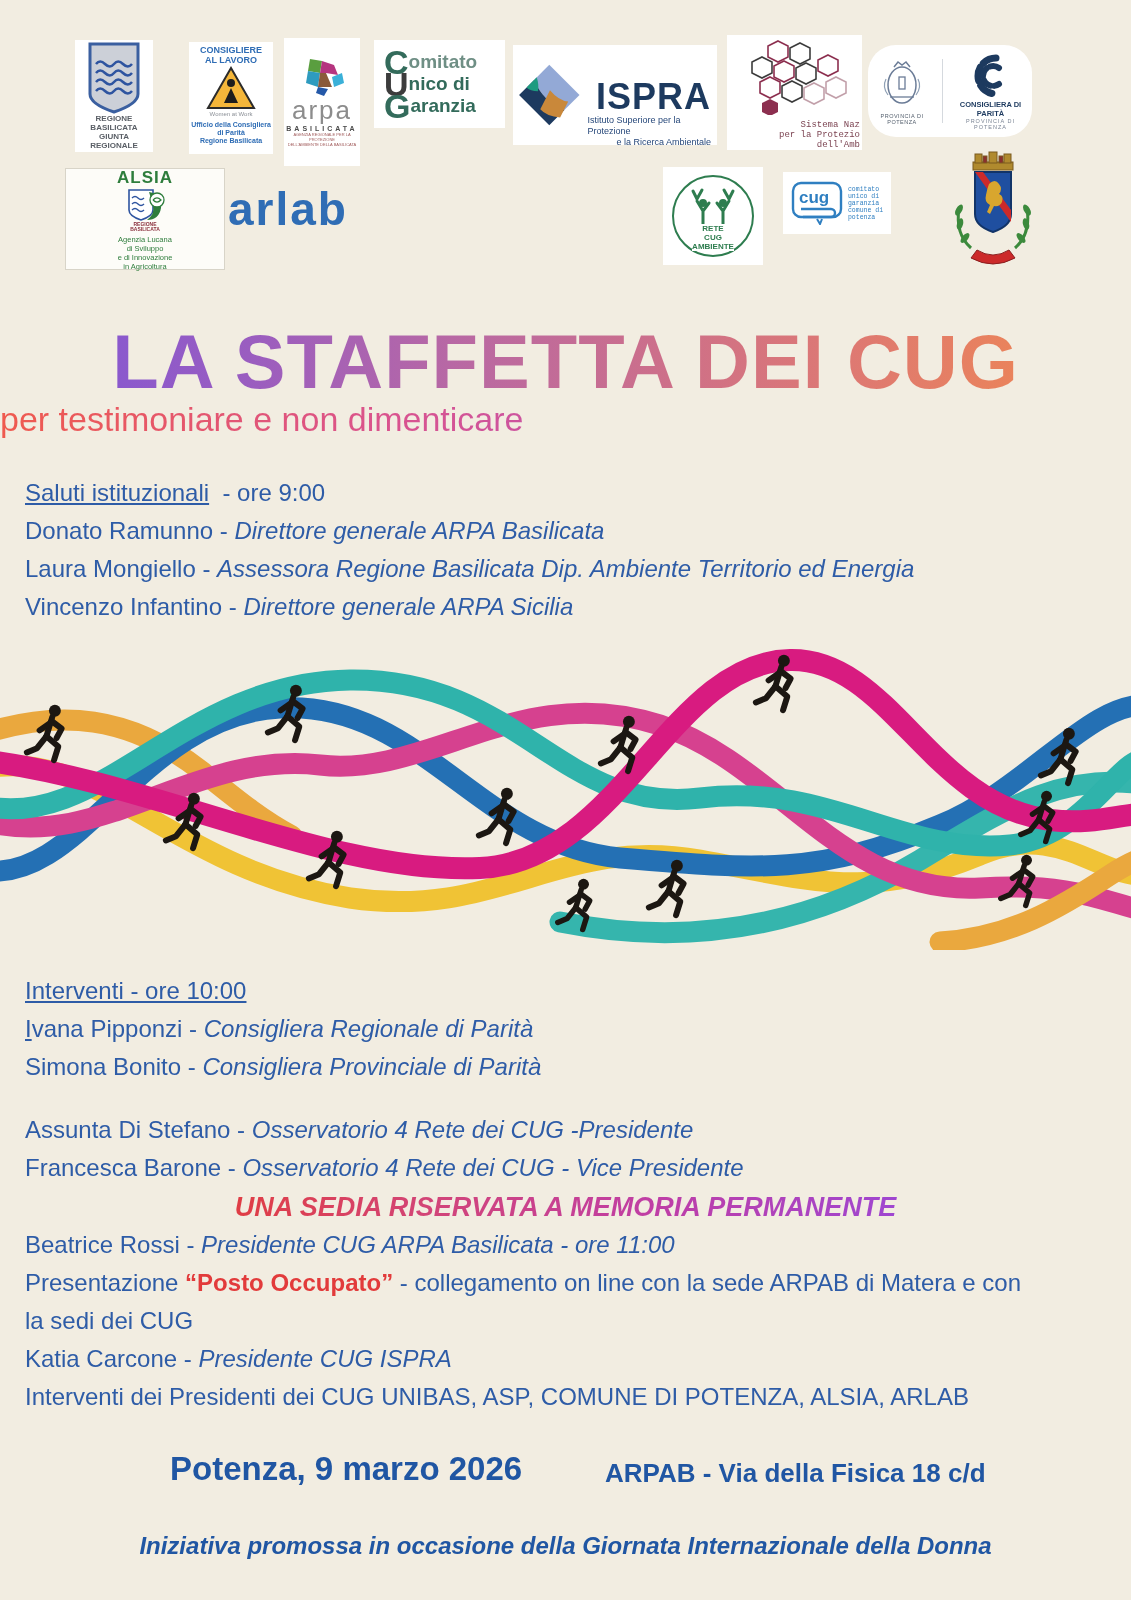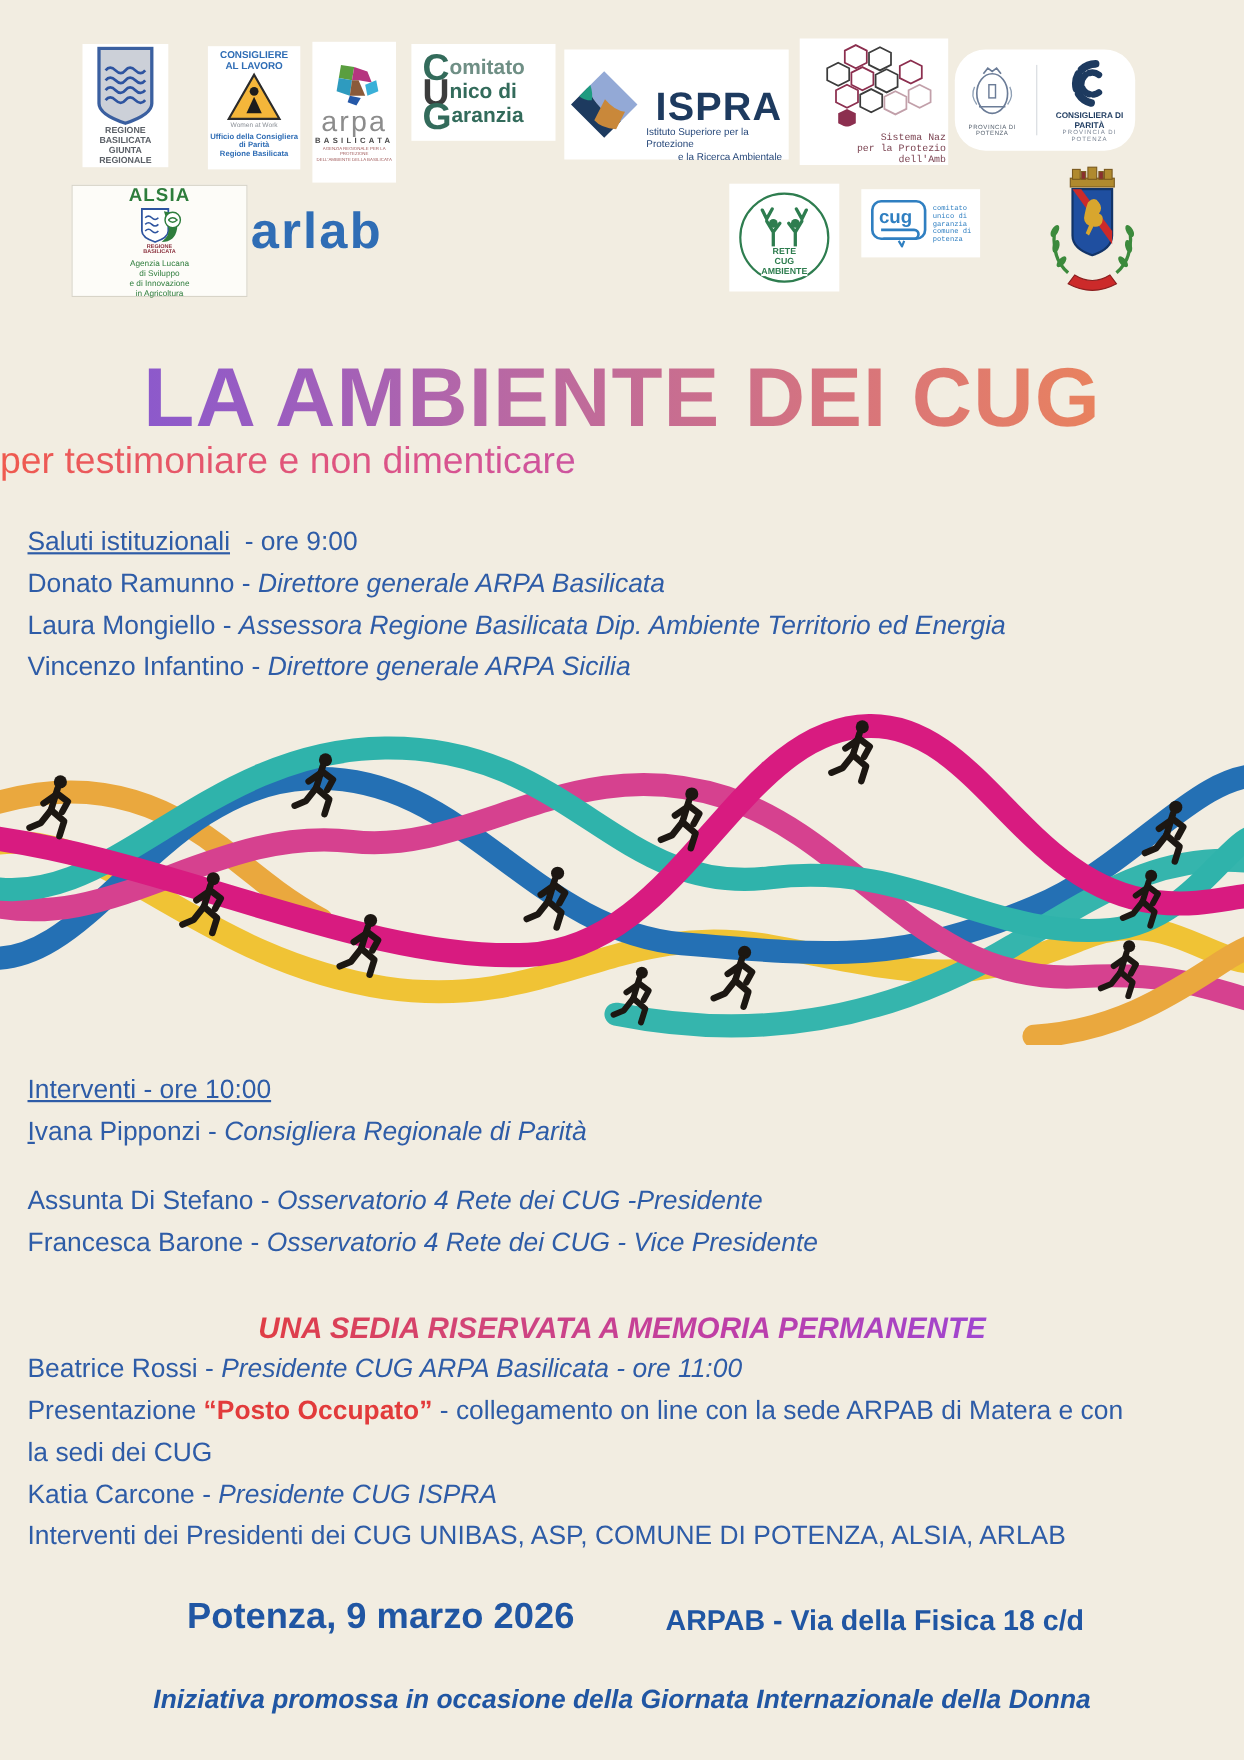--- a/index.html
+++ b/index.html
@@ -260,21 +260,21 @@
         <ellipse cx="17" cy="76" rx="6" ry="3" transform="rotate(-75 17 76)"></ellipse>
         <ellipse cx="22" cy="90" rx="6" ry="3" transform="rotate(-50 22 90)"></ellipse>
         <ellipse cx="84" cy="62" rx="6" ry="3" transform="rotate(60 84 62)"></ellipse>
         <ellipse cx="83" cy="76" rx="6" ry="3" transform="rotate(75 83 76)"></ellipse>
         <ellipse cx="78" cy="90" rx="6" ry="3" transform="rotate(50 78 90)"></ellipse>
       </g>
       <path d="M34,102 q16,10 32,0 l6,8 q-22,12 -44,0 z" fill="#cc2a2a" stroke="#8a1f1f" stroke-width="1"></path>
     </svg>
   </div>
 
-  <div class="main-title">LA AMBIENTE DEI CUG</div>
+  <div class="main-title">LA STAFFETTA DEI CUG</div>
   <div class="sub-title">per testimoniare e non dimenticare</div>
 
   <div class="prog" style="top:474px;">
     <div class="line"><span class="u">Saluti istituzionali</span><span>&nbsp; </span><span>-  ore 9:00</span></div>
     <div class="line"><span>Donato Ramunno - </span><span class="it">Direttore generale ARPA Basilicata</span></div>
     <div class="line"><span>Laura  Mongiello - </span><span class="it">Assessora Regione Basilicata Dip. Ambiente Territorio ed Energia</span></div>
     <div class="line"><span>Vincenzo Infantino - </span><span class="it">Direttore generale ARPA Sicilia</span></div>
   </div>
 
   <svg class="abs" style="left:0;top:620px;" width="1131" height="330" viewBox="0 0 1131 330">
@@ -310,20 +310,21 @@
       <use href="#runner" transform="translate(1020,170) scale(0.78)"></use>
       <use href="#runner" transform="translate(648,239) scale(0.85)"></use>
       <use href="#runner" transform="translate(557,258) scale(0.78)"></use>
       <use href="#runner" transform="translate(1000,234) scale(0.78)"></use>
     </g>
   </svg>
 
   <div class="prog" style="top:972px;">
     <div class="line"><span class="u">Interventi - ore 10:00</span></div>
     <div class="line line-ivana"><span>Ivana Pipponzi - </span><span class="it">Consigliera Regionale di Parità</span></div>
+    <div class="line"><span>Simona Bonito - </span><span class="it">Consigliera Provinciale di Parità</span></div>
     <div style="height:25px;"></div>
     <div class="line"><span>Assunta Di Stefano - </span><span class="it">Osservatorio 4  Rete dei CUG -Presidente</span></div>
     <div class="line"><span>Francesca Barone - </span><span class="it">Osservatorio 4 Rete dei CUG  - Vice Presidente</span></div>
   </div>
 
   <div class="banner">UNA SEDIA RISERVATA A MEMORIA PERMANENTE</div>
   <div class="prog" style="top:1226px;">
     <div class="line"><span>Beatrice Rossi - </span><span class="it">Presidente CUG ARPA Basilicata - ore 11:00</span></div>
     <div class="line"><span>Presentazione  </span><span class="red-b">“Posto Occupato”</span><span> - collegamento on line con la sede ARPAB di Matera e con</span></div>
     <div class="line">la sedi dei CUG</div>

